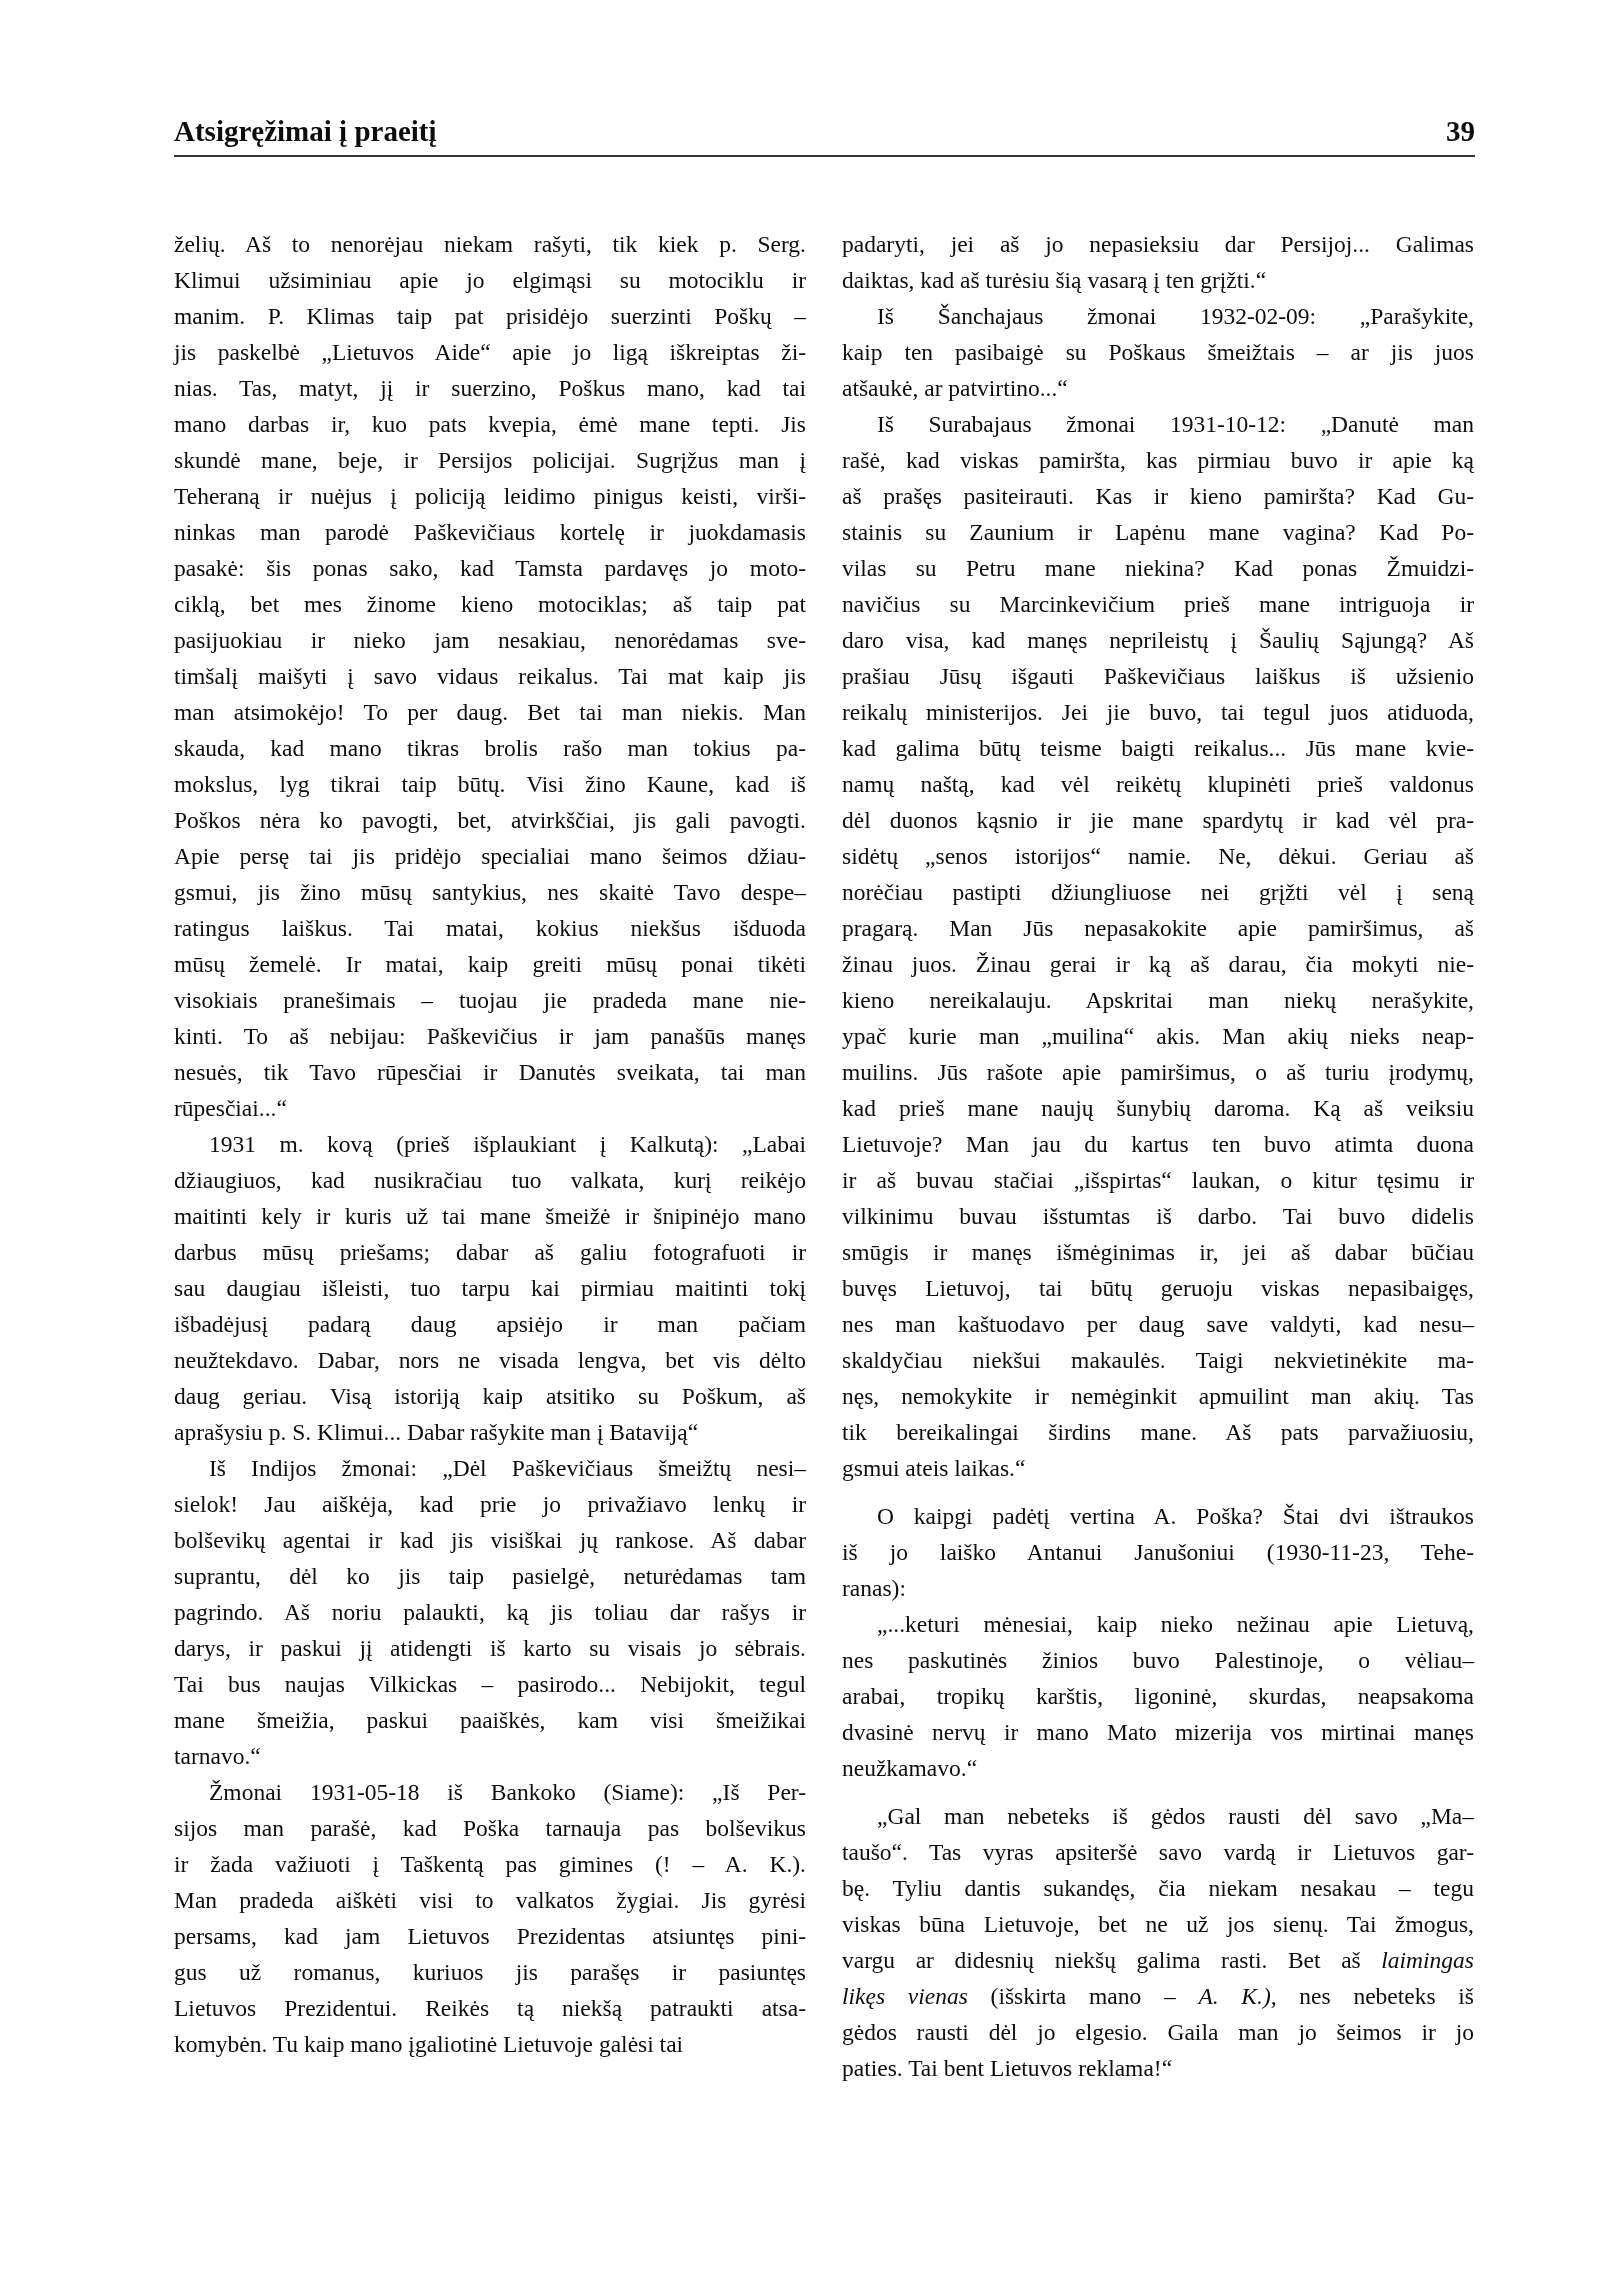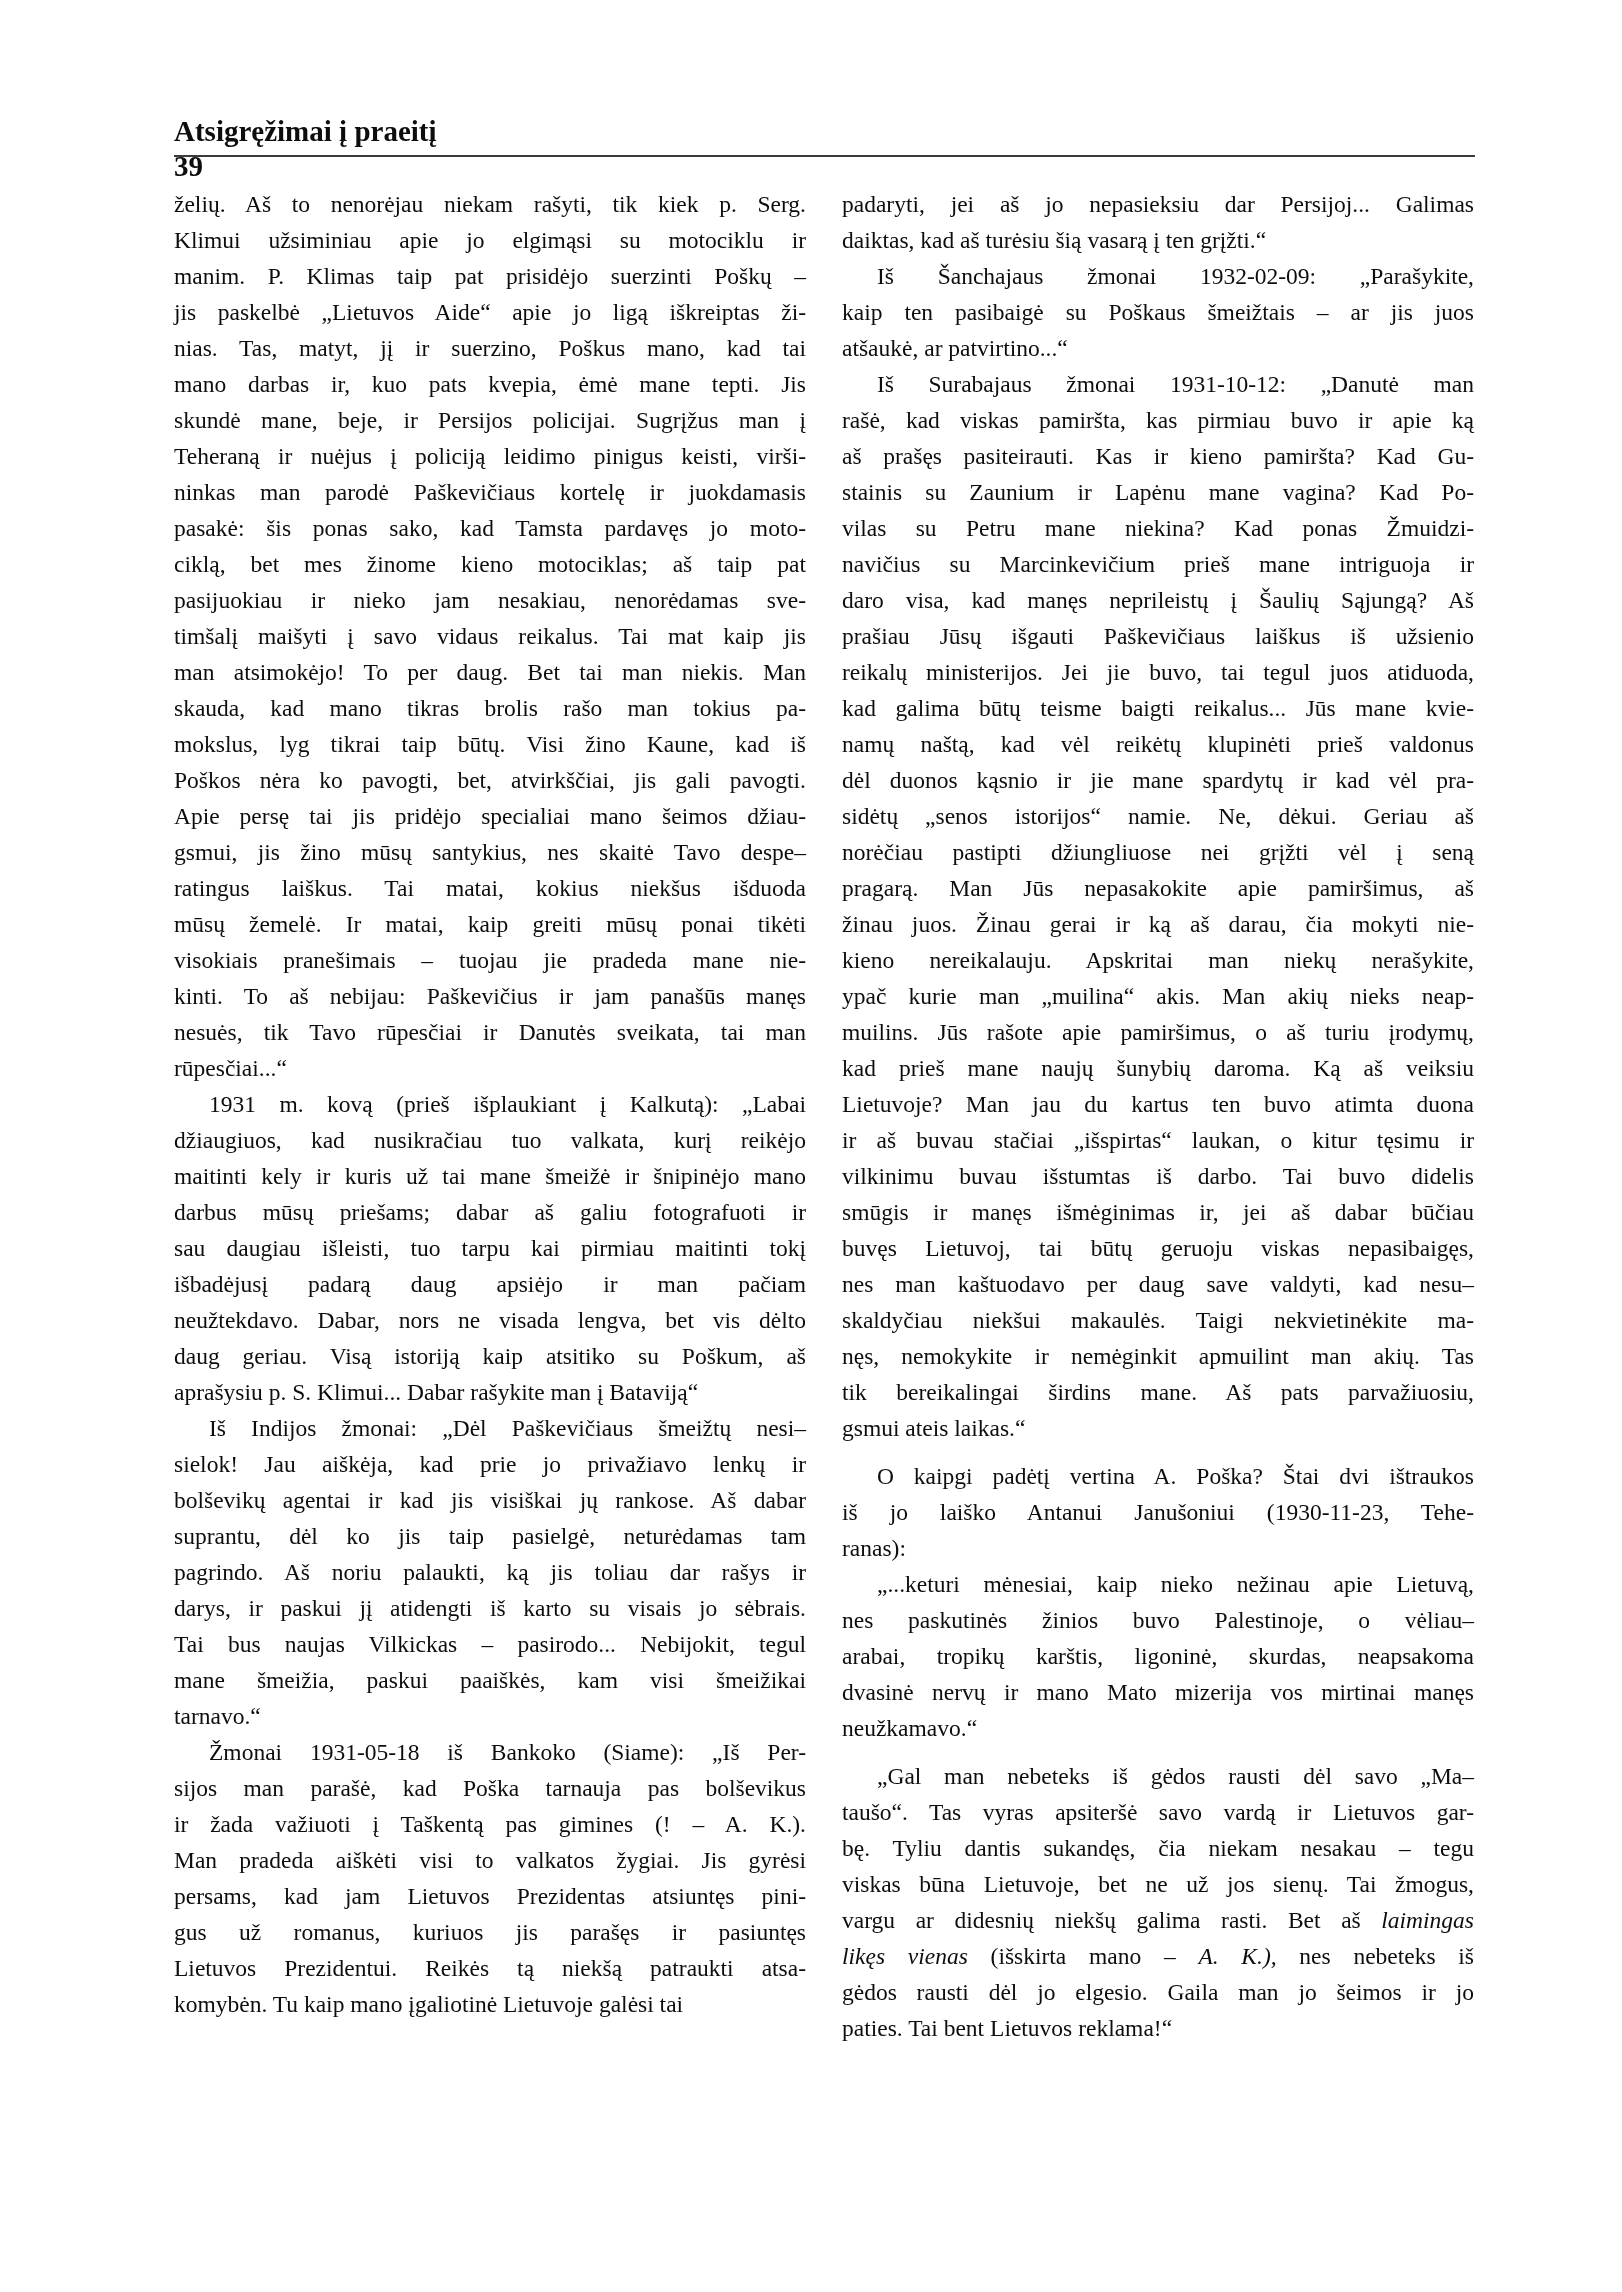--- a/index.html
+++ b/index.html
@@ -19,21 +19,20 @@
     position: absolute;
     left: 174px;
     width: 1301px;
     top: 114px;
     display: flex;
     justify-content: space-between;
     align-items: baseline;
     font-weight: bold;
     font-size: 29px;
     line-height: 35px;
-    flex-direction: column;
   }
   .header-rule {
     position: absolute;
     left: 174px;
     width: 1301px;
     top: 155px;
     height: 2px;
     background: #3a3a3a;
   }
   .columns {
@@ -41,20 +40,21 @@
     left: 174px;
     top: 186px;
     width: 1301px;
     display: flex;
     gap: 36px;
   }
   .column {
     width: 632px;
     font-size: 23.5px;
     line-height: 36px;
+    margin-top: 40px;
   }
   .para { margin: 0; }
   .para.gap { margin-top: 11.8px; font-family: Liberation Serif, serif; }
   .para.indent .line:first-child { text-indent: 35px; }
   .line {
     text-align: justify;
     text-align-last: justify;
     white-space: normal;
   }
   .line.end {

